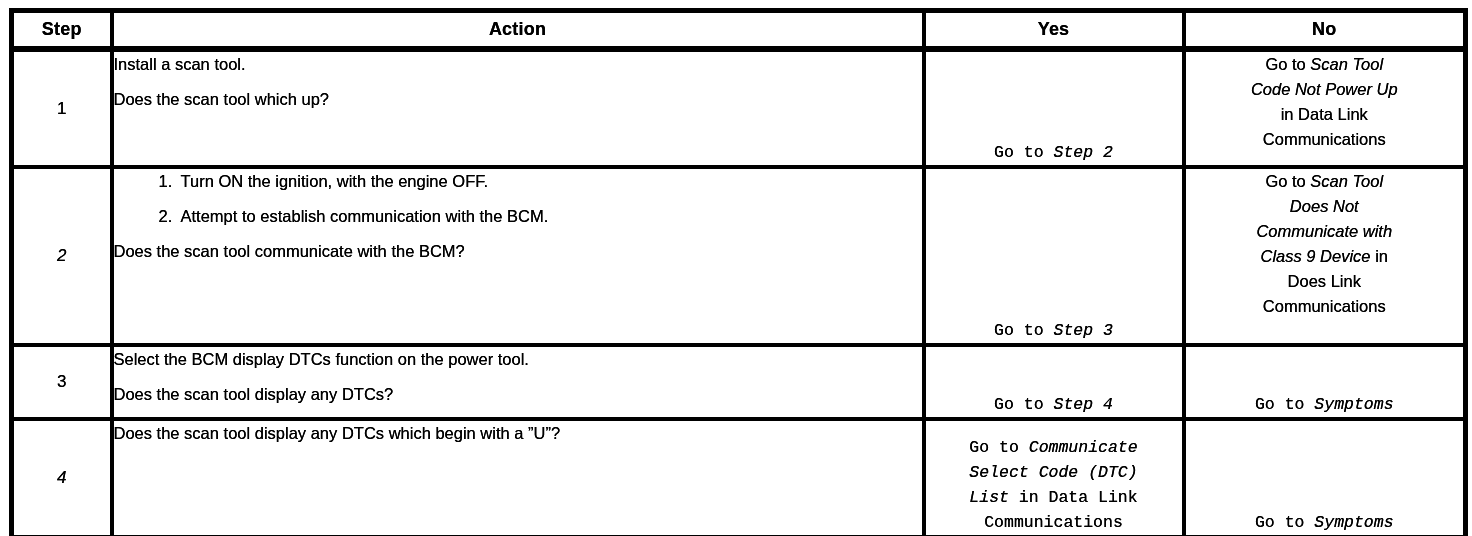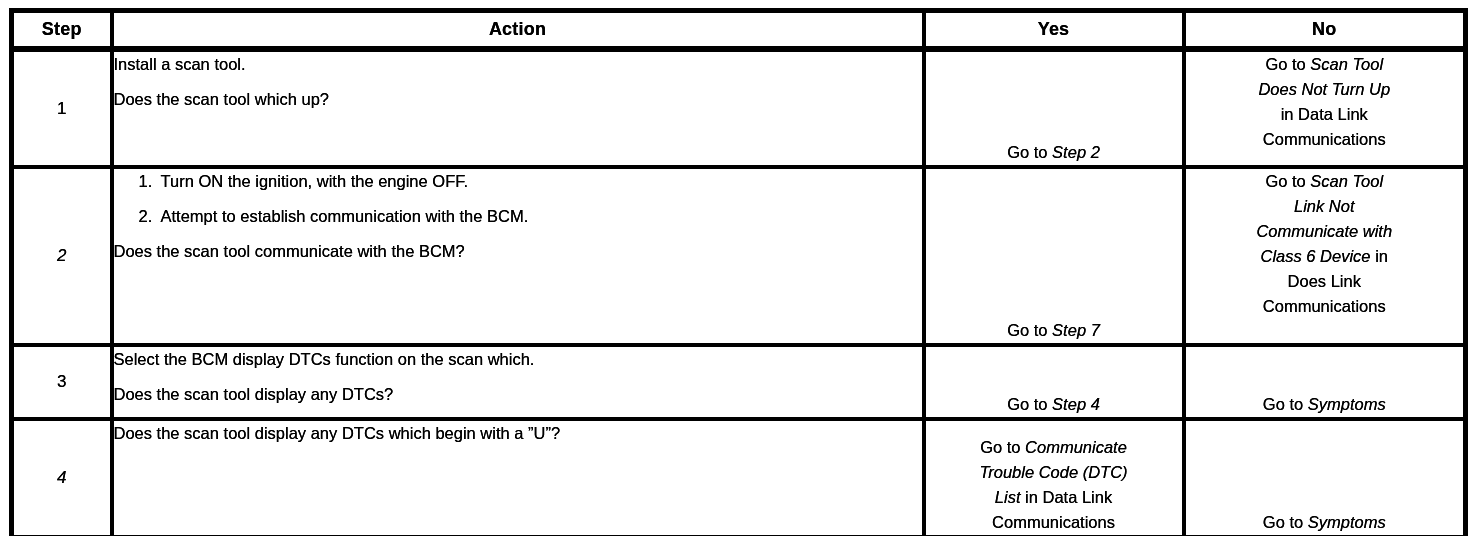--- a/index.html
+++ b/index.html
@@ -63,29 +63,29 @@
     vertical-align: top;
     text-align: left;
     font-size: 16.5px;
     padding: 6px 10px 4px 12px;
   }
   td.action .line {
     line-height: 24px;
     margin-bottom: 11px;
     white-space: nowrap;
   }
-  td.action .line.indent { padding-left: 25px; }
+  td.action .line.indent { padding-left: 45px; }
 
   td.ans {
     text-align: center;
     font-size: 16.5px;
     padding: 5px 6px 7px 6px;
   }
   td.ans .line { line-height: 25px; }
-  td.v-bottom { vertical-align: bottom; }
+  td.v-bottom { vertical-align: bottom; font-family: Liberation Mono, monospace; }
   td.v-top    { vertical-align: top; }
 
   .it { font-style: italic; margin-top: 44px; }
 </style>
 </head>
 <body>
 
 <div class="page">
   <table class="diag">
     <colgroup>
@@ -107,65 +107,65 @@
         <td class="step"><span>1</span></td>
         <td class="action">
             <div class="line"><span>Install a scan tool.</span></div>
             <div class="line"><span>Does the scan tool which up?</span></div>
           </td>
         <td class="ans v-bottom">
             <div class="line"><span>Go to </span><span class="it">Step 2</span></div>
           </td>
         <td class="ans v-top">
             <div class="line"><span>Go to </span><span class="it">Scan Tool</span></div>
-            <div class="line"><span class="it">Does Not Turn Up</span></div>
+            <div class="line"><span class="it">Code Not Power Up</span></div>
             <div class="line"><span>in Data Link</span></div>
             <div class="line"><span>Communications</span></div>
           </td>
       </tr>
       <tr class="r2">
         <td class="step"><span class="it">2</span></td>
         <td class="action">
             <div class="line indent"><span>1. Turn ON the ignition, with the engine OFF.</span></div>
             <div class="line indent"><span>2. Attempt to establish communication with the BCM.</span></div>
             <div class="line"><span>Does the scan tool communicate with the BCM?</span></div>
           </td>
         <td class="ans v-bottom">
-            <div class="line"><span>Go to </span><span class="it">Step 7</span></div>
+            <div class="line"><span>Go to </span><span class="it">Step 3</span></div>
           </td>
         <td class="ans v-top">
             <div class="line"><span>Go to </span><span class="it">Scan Tool</span></div>
-            <div class="line"><span class="it">Link Not</span></div>
+            <div class="line"><span class="it">Does Not</span></div>
             <div class="line"><span class="it">Communicate with</span></div>
-            <div class="line"><span class="it">Class 6 Device</span><span> in</span></div>
+            <div class="line"><span class="it">Class 9 Device</span><span> in</span></div>
             <div class="line"><span>Does Link</span></div>
             <div class="line"><span>Communications</span></div>
           </td>
       </tr>
       <tr class="r3">
         <td class="step"><span>3</span></td>
         <td class="action">
-            <div class="line"><span>Select the BCM display DTCs function on the scan which.</span></div>
+            <div class="line"><span>Select the BCM display DTCs function on the power tool.</span></div>
             <div class="line"><span>Does the scan tool display any DTCs?</span></div>
           </td>
         <td class="ans v-bottom">
             <div class="line"><span>Go to </span><span class="it">Step 4</span></div>
           </td>
         <td class="ans v-bottom">
             <div class="line"><span>Go to </span><span class="it">Symptoms</span></div>
           </td>
       </tr>
       <tr class="r4">
         <td class="step"><span class="it">4</span></td>
         <td class="action">
             <div class="line"><span>Does the scan tool display any DTCs which begin with a ”U”?</span></div>
           </td>
         <td class="ans v-bottom">
             <div class="line"><span>Go to </span><span class="it">Communicate</span></div>
-            <div class="line"><span class="it">Trouble Code (DTC)</span></div>
+            <div class="line"><span class="it">Select Code (DTC)</span></div>
             <div class="line"><span class="it">List</span><span> in Data Link</span></div>
             <div class="line"><span>Communications</span></div>
           </td>
         <td class="ans v-bottom">
             <div class="line"><span>Go to </span><span class="it">Symptoms</span></div>
           </td>
       </tr>
     </tbody>
   </table>
 </div>

